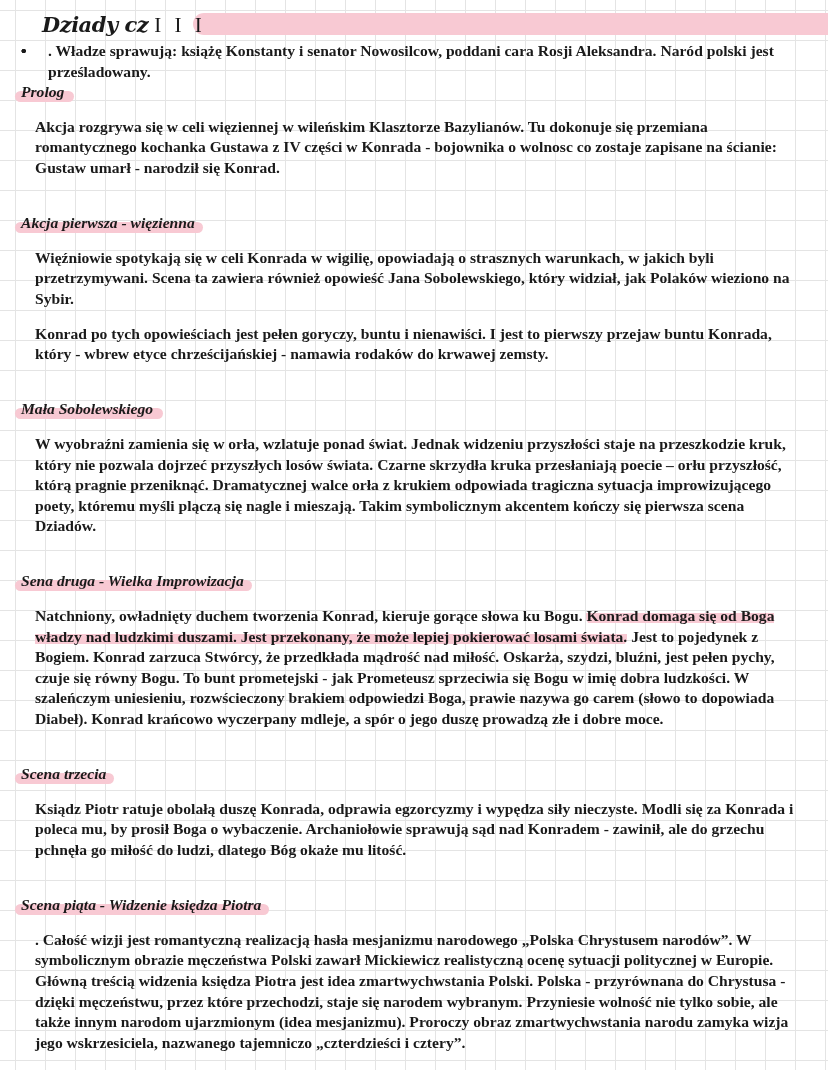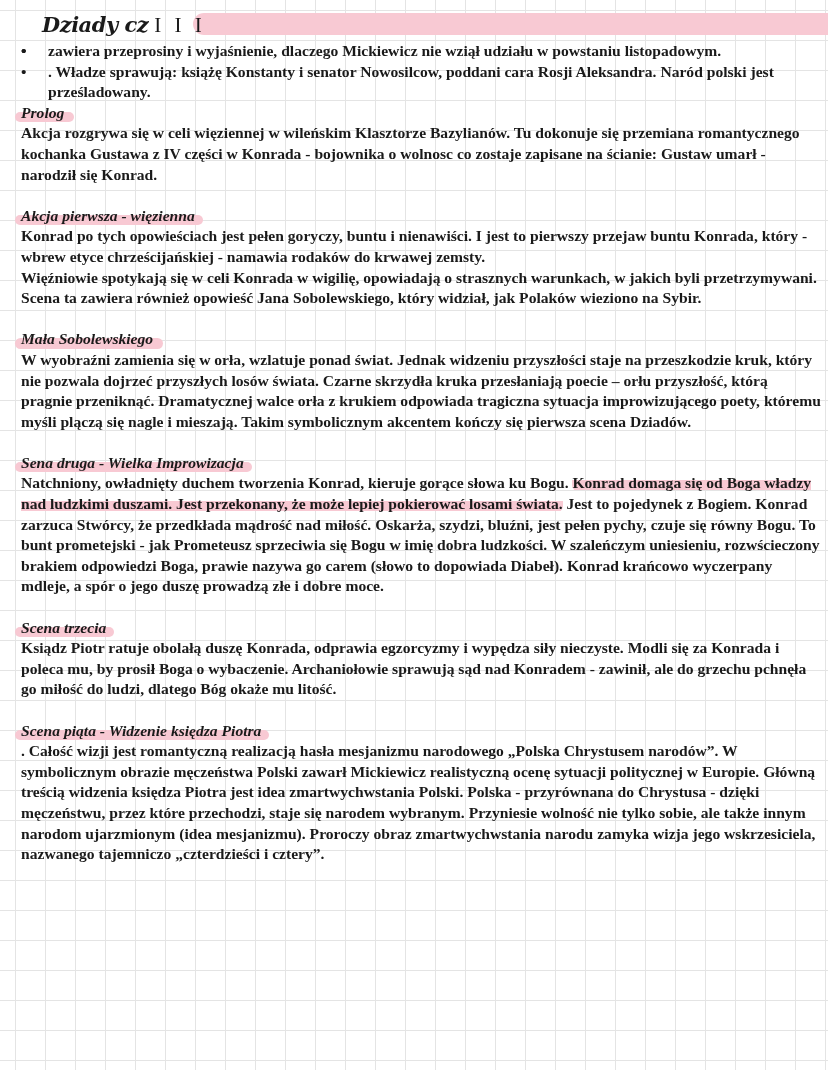--- a/index.html
+++ b/index.html
@@ -95,55 +95,55 @@
       left: -6px;
       right: -8px;
       top: 9px;
       bottom: 1px;
       background: #f8c9d3;
       border-radius: 8px;
       z-index: -1;
     }
     .heading.short::before { right: -10px; }
     .para {
-      margin: 0;
+      margin: 14px;
     }
     .hl {
       background: linear-gradient(to bottom, transparent 35%, #f8c9d3 35%, #f8c9d3 95%, transparent 95%);
       border-radius: 6px;
     }
     .gap { height: 20.6px; }
   </style>
 </head>
 <body>
 
 <div class="page">
   <div class="title-bar"></div>
   <div class="title">
     <span>Dziady cz</span><span class="num">I I I</span>
   </div>
 
   <div class="content">
     <ul class="bullets">
       <li><span class="dot">•</span></li>
-      <li><span class="dot">•</span><span>zawiera przeprosiny i wyjaśnienie, dlaczego Mickiewicz nie wziął udziału w powstaniu listopadowym.</span></li>
+      <li><span class="dot">•</span></li>
       <li><span class="dot">•</span><span>. Władze sprawują: książę Konstanty i senator Nowosilcow, poddani cara Rosji Aleksandra. Naród polski jest prześladowany.</span></li>
     </ul>
 
     <div class="section">
       <div class="heading short">Prolog</div>
       <p class="para">Akcja rozgrywa się w celi więziennej w wileńskim Klasztorze Bazylianów. Tu dokonuje się przemiana romantycznego kochanka Gustawa z IV części w Konrada - bojownika o wolnosc co zostaje zapisane na ścianie: Gustaw umarł - narodził się Konrad.</p>
     </div>
 
     <div class="gap"></div>
 
     <div class="section">
       <div class="heading">Akcja pierwsza - więzienna</div>
+      <p class="para">Więźniowie spotykają się w celi Konrada w wigilię, opowiadają o strasznych warunkach, w jakich byli przetrzymywani. Scena ta zawiera również opowieść Jana Sobolewskiego, który widział, jak Polaków wieziono na Sybir.</p>
       <p class="para">Konrad po tych opowieściach jest pełen goryczy, buntu i nienawiści. I jest to pierwszy przejaw buntu Konrada, który - wbrew etyce chrześcijańskiej - namawia rodaków do krwawej zemsty.</p>
-      <p class="para">Więźniowie spotykają się w celi Konrada w wigilię, opowiadają o strasznych warunkach, w jakich byli przetrzymywani. Scena ta zawiera również opowieść Jana Sobolewskiego, który widział, jak Polaków wieziono na Sybir.</p>
     </div>
 
     <div class="gap"></div>
 
     <div class="section">
       <div class="heading short">Mała Sobolewskiego</div>
       <p class="para">W wyobraźni zamienia się w orła, wzlatuje ponad świat. Jednak widzeniu przyszłości staje na przeszkodzie kruk, który nie pozwala dojrzeć przyszłych losów świata. Czarne skrzydła kruka przesłaniają poecie – orłu przyszłość, którą pragnie przeniknąć. Dramatycznej walce orła z krukiem odpowiada tragiczna sytuacja improwizującego poety, któremu myśli plączą się nagle i mieszają. Takim symbolicznym akcentem kończy się pierwsza scena Dziadów.</p>
     </div>
 
     <div class="gap"></div>

